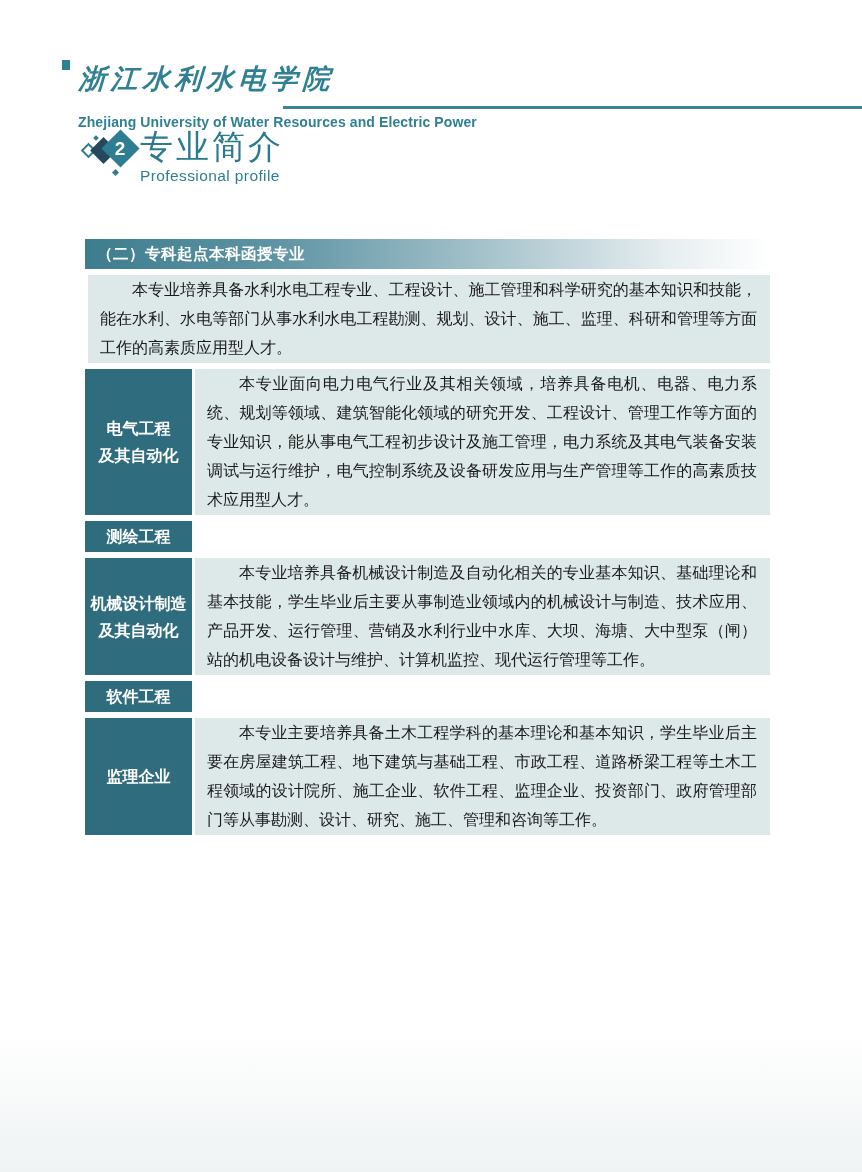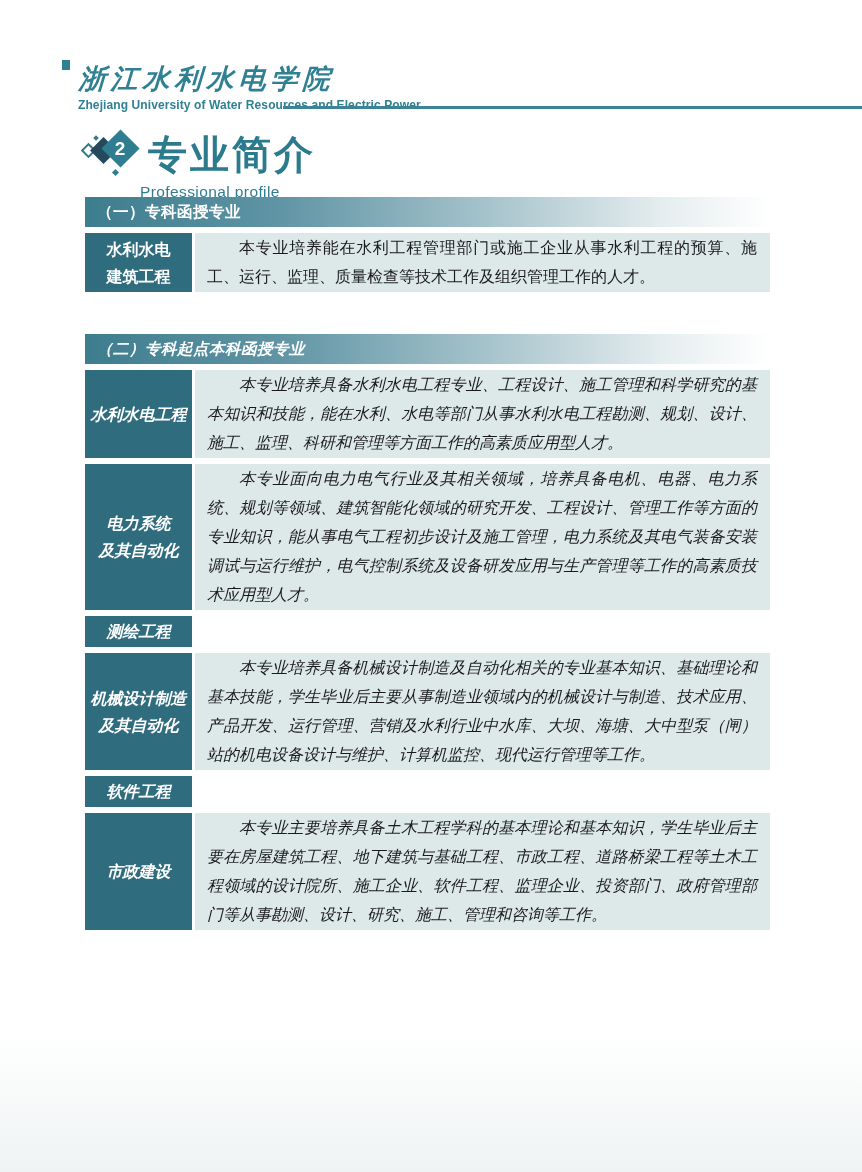--- a/index.html
+++ b/index.html
@@ -11,47 +11,47 @@
 
   
   .logo-mark { position:absolute; left:62px; top:60px; width:8px; height:10px; background:#2f8093; }
   .logo { position:absolute; left:78px; top:64px; }
   .logo-zh {
     font-family:"DejaVu Serif","Liberation Serif",serif;
     font-weight:bold; font-style:italic; font-size:27px; line-height:30px;
     color:#2f8093; letter-spacing:5px; transform:skewX(-3deg); transform-origin:left bottom;
     white-space:nowrap;
   }
-  .logo-en { font-size:12px; font-weight:bold; color:#2f8093; margin-top:4px; letter-spacing:0.1px; white-space:nowrap; }
+  .logo-en { font-size:14px; font-weight:bold; color:#2f8093; margin-top:20px; letter-spacing:0.1px; white-space:nowrap; }
   .top-rule { position:absolute; left:283px; top:106px; width:579px; height:3px; background:#3c8396; }
 
   
   .title-block { position:absolute; left:80px; top:128px; display:flex; align-items:flex-start; }
   .title-icon { position:relative; width:56px; height:52px; flex:0 0 56px; }
   .diamond-outline { position:absolute; left:3px; top:17px; width:7px; height:7px; border:2px solid #2e7c8e; transform:rotate(45deg); }
   .dot-sm { position:absolute; left:14px; top:8px; width:4px; height:4px; background:#2e7c8e; transform:rotate(45deg); }
   .diamond-dark { position:absolute; left:14px; top:13px; width:19px; height:19px; background:#24485c; transform:rotate(45deg); }
   .diamond-main {
     position:absolute; left:27px; top:7px; width:27px; height:27px; background:#2e7d90;
     transform:rotate(45deg); display:flex; align-items:center; justify-content:center;
   }
   .diamond-main .num { transform:rotate(-45deg); color:#ffffff; font-weight:bold; font-size:19px; }
   .dot-b { position:absolute; left:33px; top:42px; width:5px; height:5px; background:#2e7d90; transform:rotate(45deg); }
   .title-text { margin-left:4px; }
-  .page-title { margin:8px; font-size:39px; line-height:37px; font-weight:bold; color:#2b7b8d; letter-spacing:3px; }
-  .page-subtitle { font-size:15.5px; color:#2e7e90; margin-top:10px; letter-spacing:0.4px; }
+  .page-title { margin:0; font-size:33px; line-height:37px; font-weight:normal; color:#2b7b8d; letter-spacing:3px; }
+  .page-subtitle { font-size:15.5px; color:#2e7e90; margin-top:2px; letter-spacing:0.4px; }
 
   
   .content { position:absolute; left:85px; top:197px; width:685px; }
   .sec-header {
     height:30px; line-height:30px; padding-left:12px; box-sizing:border-box;
     color:#ffffff; font-weight:bold; font-size:15.5px; letter-spacing:0.5px;
     background:linear-gradient(90deg,#3d7d8e 0%,#5f94a4 28%,#a9c5cd 60%,#e6eef0 85%,#ffffff 100%);
   }
-  .section-2 { margin-top:42px;font-style:italic; }
+  .section-2 { margin-top:42px; }
   .row { display:flex; margin-top:6px; }
   .row-label {
     flex:0 0 107px; background:#2f6c7e; color:#ffffff; font-weight:bold; font-size:16px;
     display:flex; align-items:center; justify-content:center; text-align:center;
     white-space:pre-line; line-height:27px; padding:2px; box-sizing:border-box;
   }
   .row-desc {
     flex:1; margin-left:3px; background:#dde8e9; color:#1b1b1b;
     font-size:16px; line-height:29px; text-align:justify; text-indent:2em;
     padding:0 13px 1px 12px;
@@ -80,57 +80,48 @@
       <span class="dot-b"></span>
     </div>
     <div class="title-text">
       <h1 class="page-title">专业简介</h1>
       <div class="page-subtitle">Professional profile</div>
     </div>
   </div>
 
   <main class="content">
 
-    <section class="section-1">
-      <div class="sec-header">（一）专科函授专业</div>
-      <div class="row">
-        <div class="row-label">水利水电
-建筑工程</div>
-        <div class="row-desc">本专业培养能在水利工程管理部门或施工企业从事水利工程的预算、施工、运行、监理、质量检查等技术工作及组织管理工作的人才。</div>
-      </div>
-    </section>
 
     <section class="section-2">
       <div class="sec-header">（二）专科起点本科函授专业</div>
 
       <div class="row">
-        <div class="row-label">水利水电工程</div>
         <div class="row-desc">本专业培养具备水利水电工程专业、工程设计、施工管理和科学研究的基本知识和技能，能在水利、水电等部门从事水利水电工程勘测、规划、设计、施工、监理、科研和管理等方面工作的高素质应用型人才。</div>
       </div>
 
       <div class="row">
-        <div class="row-label">电力系统
+        <div class="row-label">电气工程
 及其自动化</div>
         <div class="row-desc">本专业面向电力电气行业及其相关领域，培养具备电机、电器、电力系统、规划等领域、建筑智能化领域的研究开发、工程设计、管理工作等方面的专业知识，能从事电气工程初步设计及施工管理，电力系统及其电气装备安装调试与运行维护，电气控制系统及设备研发应用与生产管理等工作的高素质技术应用型人才。</div>
       </div>
 
       <div class="row">
         <div class="row-label">测绘工程</div>
       </div>
 
       <div class="row">
         <div class="row-label">机械设计制造
 及其自动化</div>
         <div class="row-desc">本专业培养具备机械设计制造及自动化相关的专业基本知识、基础理论和基本技能，学生毕业后主要从事制造业领域内的机械设计与制造、技术应用、产品开发、运行管理、营销及水利行业中水库、大坝、海塘、大中型泵（闸）站的机电设备设计与维护、计算机监控、现代运行管理等工作。</div>
       </div>
 
       <div class="row">
         <div class="row-label">软件工程</div>
       </div>
 
       <div class="row">
-        <div class="row-label">市政建设</div>
+        <div class="row-label">监理企业</div>
         <div class="row-desc">本专业主要培养具备土木工程学科的基本理论和基本知识，学生毕业后主要在房屋建筑工程、地下建筑与基础工程、市政工程、道路桥梁工程等土木工程领域的设计院所、施工企业、软件工程、监理企业、投资部门、政府管理部门等从事勘测、设计、研究、施工、管理和咨询等工作。</div>
       </div>
     </section>
 
   </main>
 </div>
 
 </body></html>

